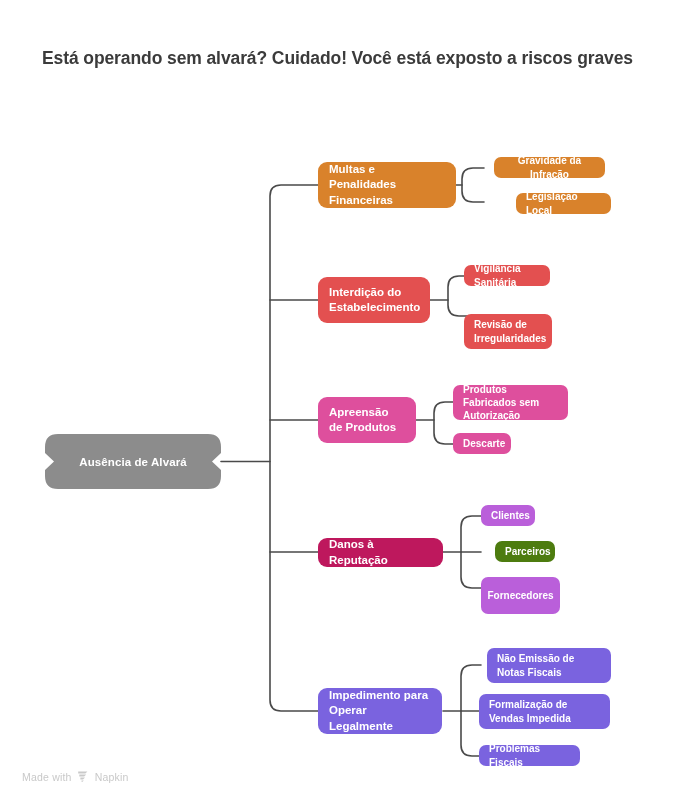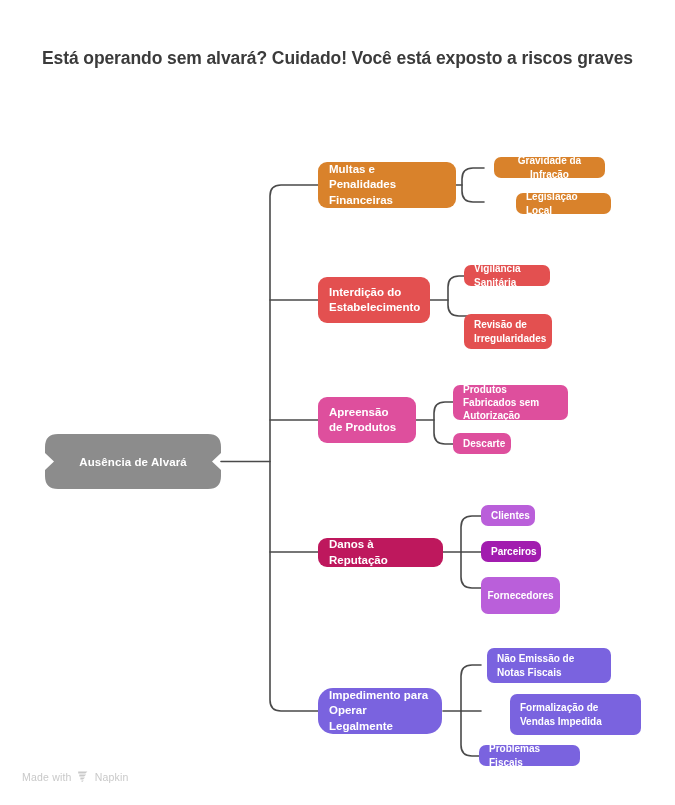--- a/index.html
+++ b/index.html
@@ -188,34 +188,34 @@
   <div class="node leaf" style="left: 453px; top: 433px; width: 58px; height: 21px; background: rgb(222, 79, 157);">
     <span>Descarte</span>
   </div>
 
   <div class="node branch" style="left: 318px; top: 538px; width: 125px; height: 29px; background: #be185d;">
     <span>Danos à Reputação</span>
   </div>
   <div class="node leaf" style="left: 481px; top: 505px; width: 54px; height: 21px; background: rgb(186, 95, 218);">
     <span>Clientes</span>
   </div>
-  <div class="node leaf" style="left: 481px; top: 541px; width: 60px; height: 21px; background: #a21caf;">
+  <div class="node leaf" style="left: 495px; top: 541px; width: 60px; height: 21px; background: #4d7c0f;">
     <span>Parceiros</span>
   </div>
   <div class="node leaf" style="left: 481px; top: 577px; width: 79px; height: 37px; background: rgb(186, 95, 218); justify-content: center;">
     <span>Fornecedores</span>
   </div>
 
-  <div class="node branch" style="left: 318px; top: 688px; width: 124px; height: 46px; background: rgb(122, 99, 223); border-radius: 15px;">
+  <div class="node branch" style="left: 318px; top: 688px; width: 124px; height: 46px; background: rgb(122, 99, 223);">
     <span>Impedimento para Operar Legalmente</span>
   </div>
   <div class="node leaf" style="left: 487px; top: 648px; width: 124px; height: 35px; background: rgb(122, 99, 223);">
     <span>Não Emissão de Notas Fiscais</span>
   </div>
-  <div class="node leaf" style="left: 479px; top: 694px; width: 131px; height: 41px; background: rgb(122, 99, 223); margin-left: 31px;">
+  <div class="node leaf" style="left: 479px; top: 694px; width: 131px; height: 35px; background: rgb(122, 99, 223);">
     <span>Formalização de Vendas Impedida</span>
   </div>
   <div class="node leaf" style="left: 479px; top: 745px; width: 101px; height: 21px; background: rgb(122, 99, 223);">
     <span>Problemas Fiscais</span>
   </div>
 
   <div class="footer">
     <span>Made with</span>
     <span class="napkin-logo">
       <svg viewBox="0 0 13 13" width="13" height="13" fill="#c9c9c9">

